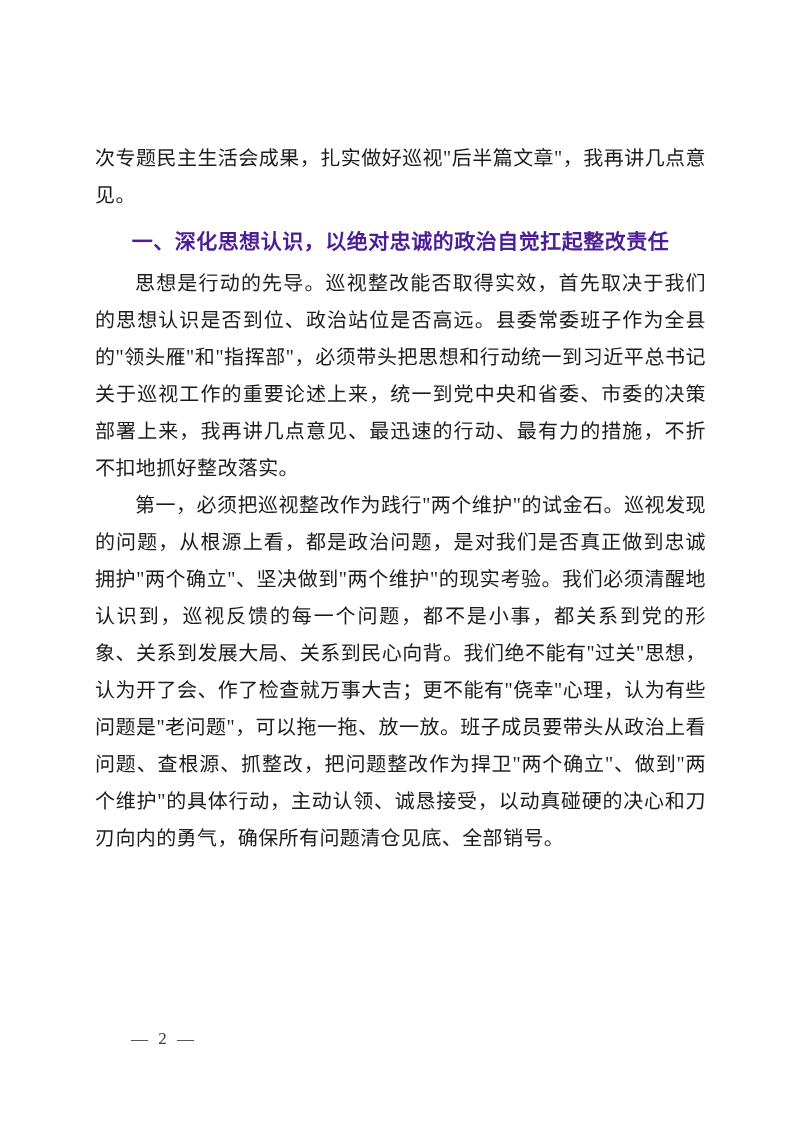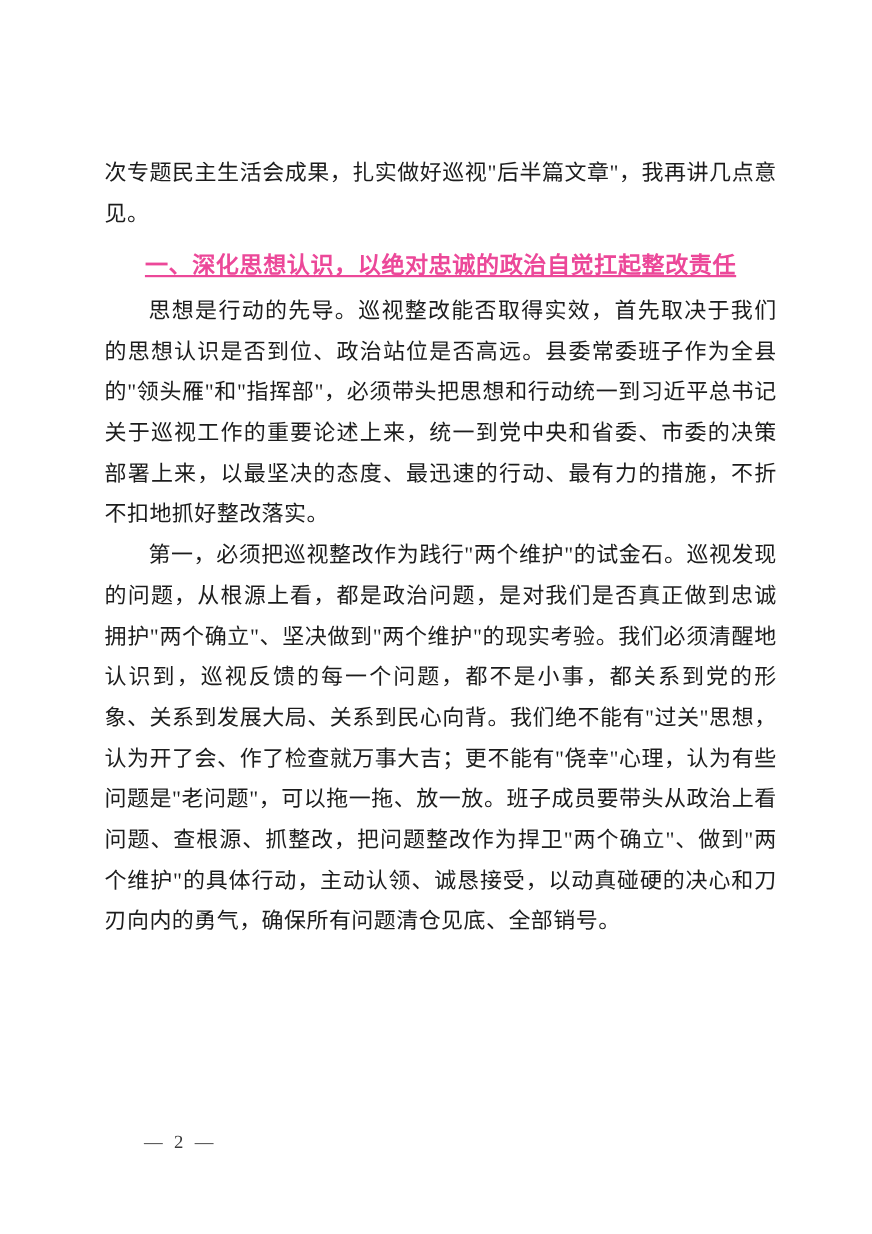--- a/index.html
+++ b/index.html
@@ -29,24 +29,23 @@
     text-align: justify;
     text-justify: inter-ideograph;
     letter-spacing: 0.4px;
   }
   .section-heading {
     margin: 9px 0 5px 0;
     font-family: "Liberation Sans", sans-serif;
     font-size: 21px;
     font-weight: 700;
     line-height: 37px;
-    color: #ec4899;
+    color: #4c1d95;
     text-align: center;
     letter-spacing: 0.5px;
-    text-decoration: underline;
   }
   .body-paragraph {
     margin: 0;
     font-size: 20px;
     line-height: 37px;
     color: #1c1c1c;
     text-align: justify;
     text-justify: inter-ideograph;
     text-indent: 2em;
     letter-spacing: 0.4px;
@@ -62,17 +61,17 @@
     white-space: nowrap;
   }
 </style>
 </head>
 <body>
 
 <div class="page">
   <div class="content">
     <p class="continuation">次专题民主生活会成果，扎实做好巡视"后半篇文章"，我再讲几点意见。</p>
     <h2 class="section-heading">一、深化思想认识，以绝对忠诚的政治自觉扛起整改责任</h2>
-    <p class="body-paragraph">思想是行动的先导。巡视整改能否取得实效，首先取决于我们的思想认识是否到位、政治站位是否高远。县委常委班子作为全县的"领头雁"和"指挥部"，必须带头把思想和行动统一到习近平总书记关于巡视工作的重要论述上来，统一到党中央和省委、市委的决策部署上来，以最坚决的态度、最迅速的行动、最有力的措施，不折不扣地抓好整改落实。</p>
+    <p class="body-paragraph">思想是行动的先导。巡视整改能否取得实效，首先取决于我们的思想认识是否到位、政治站位是否高远。县委常委班子作为全县的"领头雁"和"指挥部"，必须带头把思想和行动统一到习近平总书记关于巡视工作的重要论述上来，统一到党中央和省委、市委的决策部署上来，我再讲几点意见、最迅速的行动、最有力的措施，不折不扣地抓好整改落实。</p>
     <p class="body-paragraph">第一，必须把巡视整改作为践行"两个维护"的试金石。巡视发现的问题，从根源上看，都是政治问题，是对我们是否真正做到忠诚拥护"两个确立"、坚决做到"两个维护"的现实考验。我们必须清醒地认识到，巡视反馈的每一个问题，都不是小事，都关系到党的形象、关系到发展大局、关系到民心向背。我们绝不能有"过关"思想，认为开了会、作了检查就万事大吉；更不能有"侥幸"心理，认为有些问题是"老问题"，可以拖一拖、放一放。班子成员要带头从政治上看问题、查根源、抓整改，把问题整改作为捍卫"两个确立"、做到"两个维护"的具体行动，主动认领、诚恳接受，以动真碰硬的决心和刀刃向内的勇气，确保所有问题清仓见底、全部销号。</p>
   </div>
   <div class="page-footer">— 2 —</div>
 </div>
 
 </body></html>

